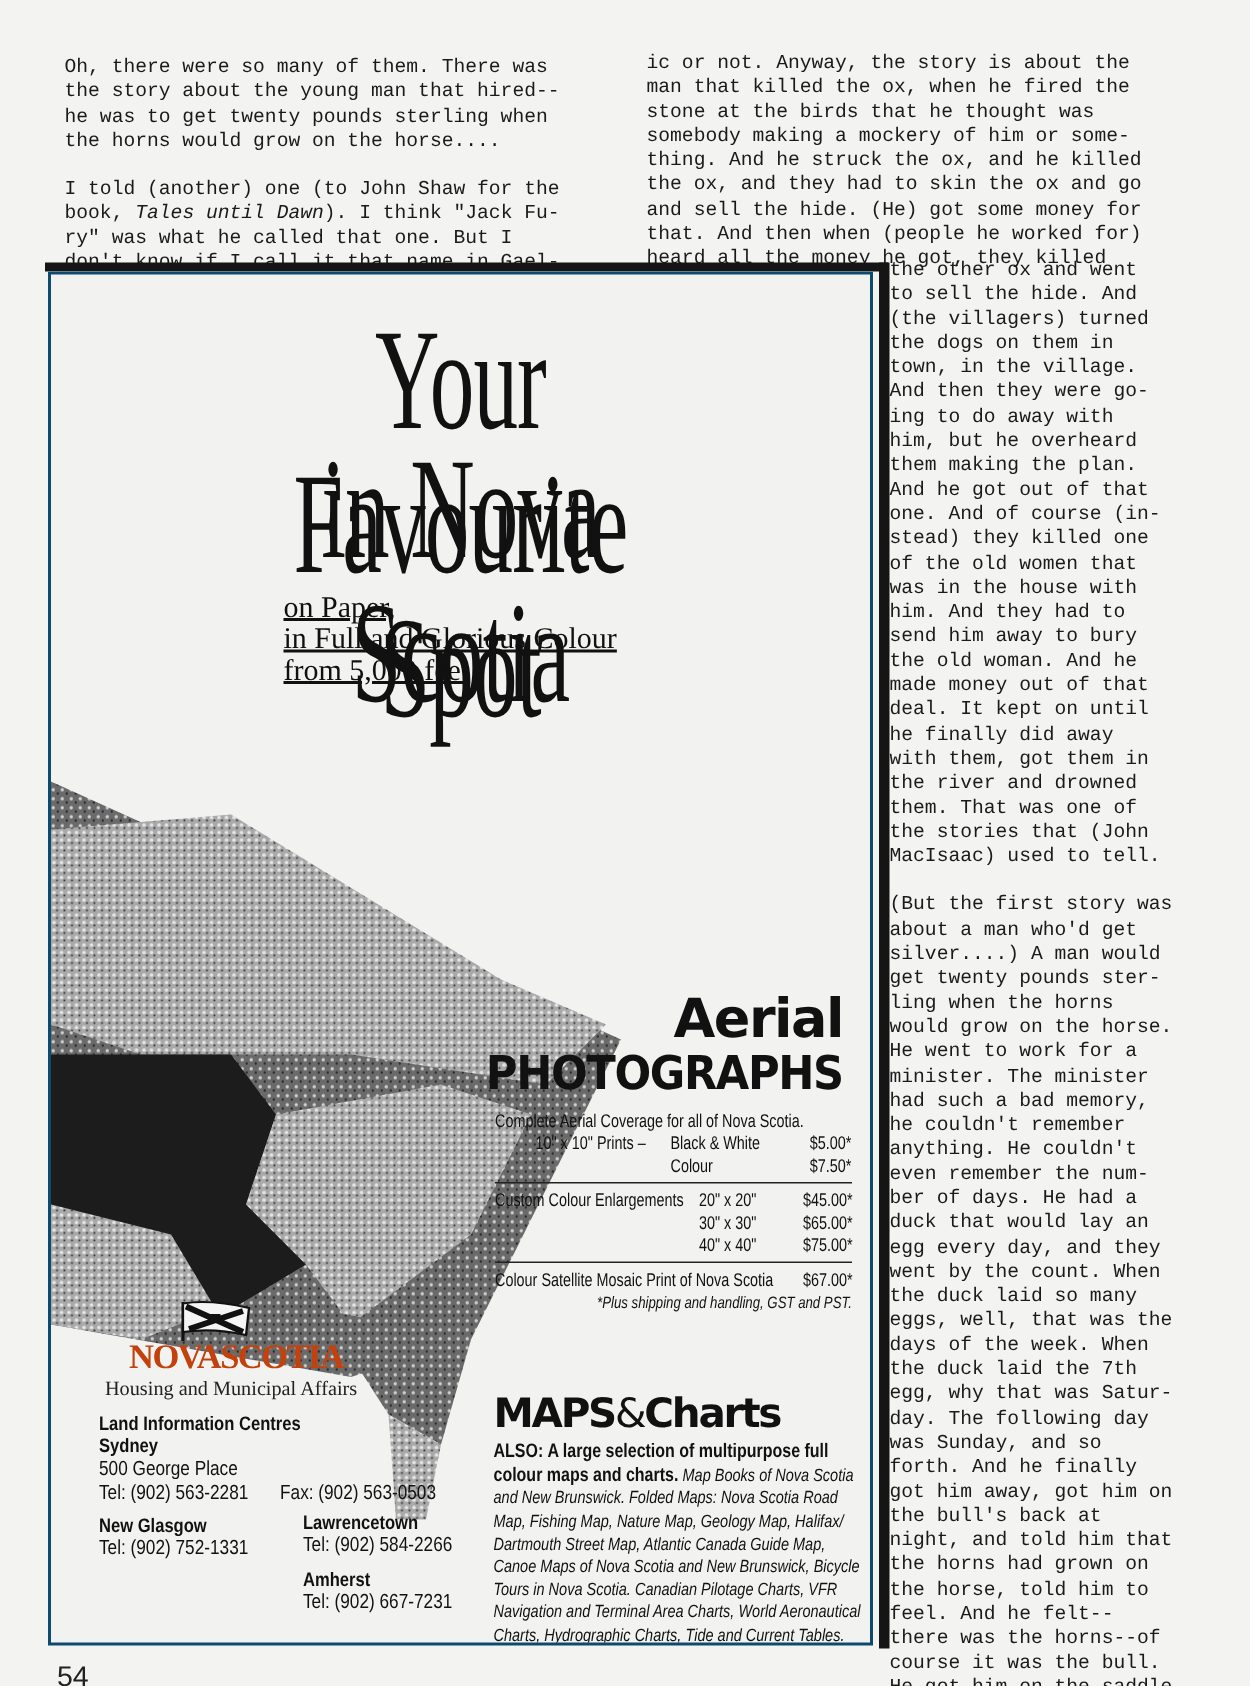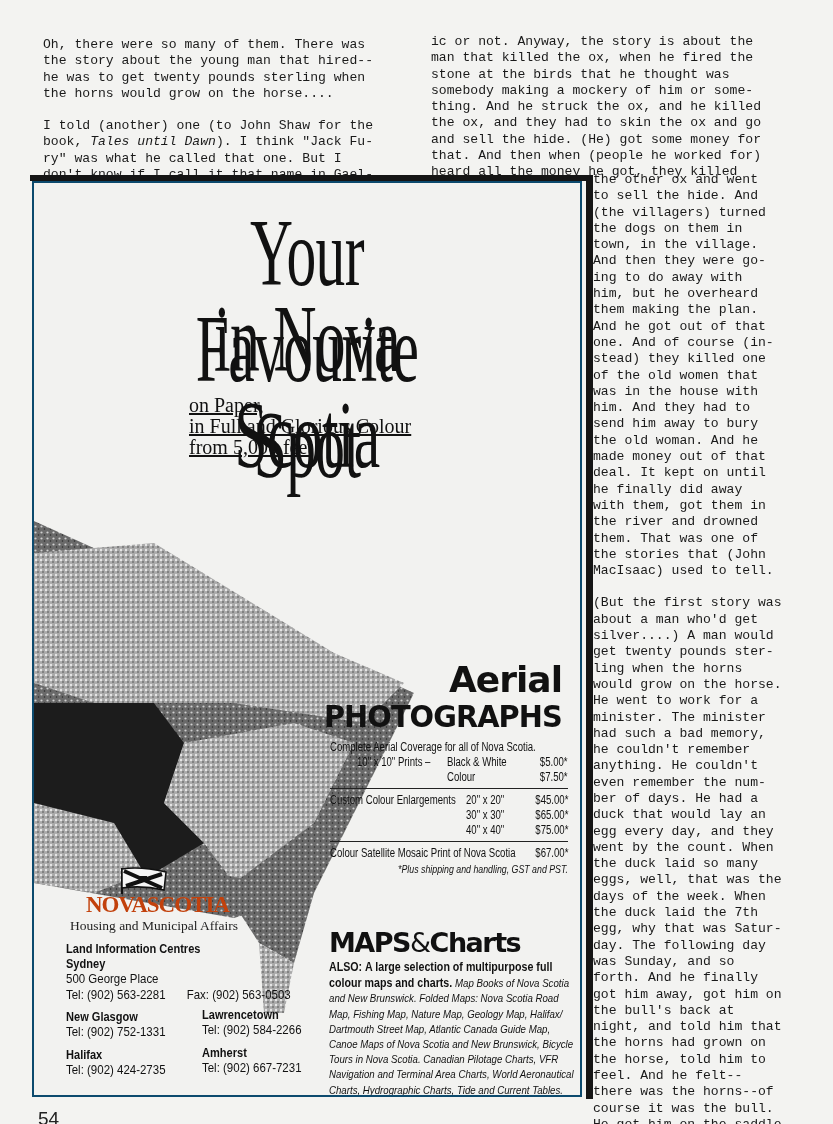--- a/index.html
+++ b/index.html
@@ -239,24 +239,20 @@
     </div>
     <div style="position:relative;height:80px;margin-top:6px;">
       <div class="branch" style="left:0;top:0">
         <div class="c-bold">New Glasgow</div>
         <div class="c-reg">Tel: (902) 752-1331</div>
       </div>
       <div class="branch" style="left:136px;top:-2px">
         <div class="c-bold">Lawrencetown</div>
         <div class="c-reg">Tel: (902) 584-2266</div>
       </div>
-      <div class="branch" style="left:0;top:38px">
-        <div class="c-bold">Halifax</div>
-        <div class="c-reg">Tel: (902) 424-2735</div>
-      </div>
       <div class="branch" style="left:136px;top:36px">
         <div class="c-bold">Amherst</div>
         <div class="c-reg">Tel: (902) 667-7231</div>
       </div>
     </div>
   </div>
 
   <div id="maps-title"><span>MAPS</span><span class="amp">&amp;</span><span>Charts</span></div>
   <div id="maps-body"><b>ALSO:</b> <b>A large selection of multipurpose full colour maps and charts.</b> <i>Map Books of Nova Scotia and New Brunswick. Folded Maps: Nova Scotia Road Map, Fishing Map, Nature Map, Geology Map, Halifax/ Dartmouth Street Map, Atlantic Canada Guide Map, Canoe Maps of Nova Scotia and New Brunswick, Bicycle Tours in Nova Scotia. Canadian Pilotage Charts, VFR Navigation and Terminal Area Charts, World Aeronautical Charts, Hydrographic Charts, Tide and Current Tables.</i></div>
 </div>

